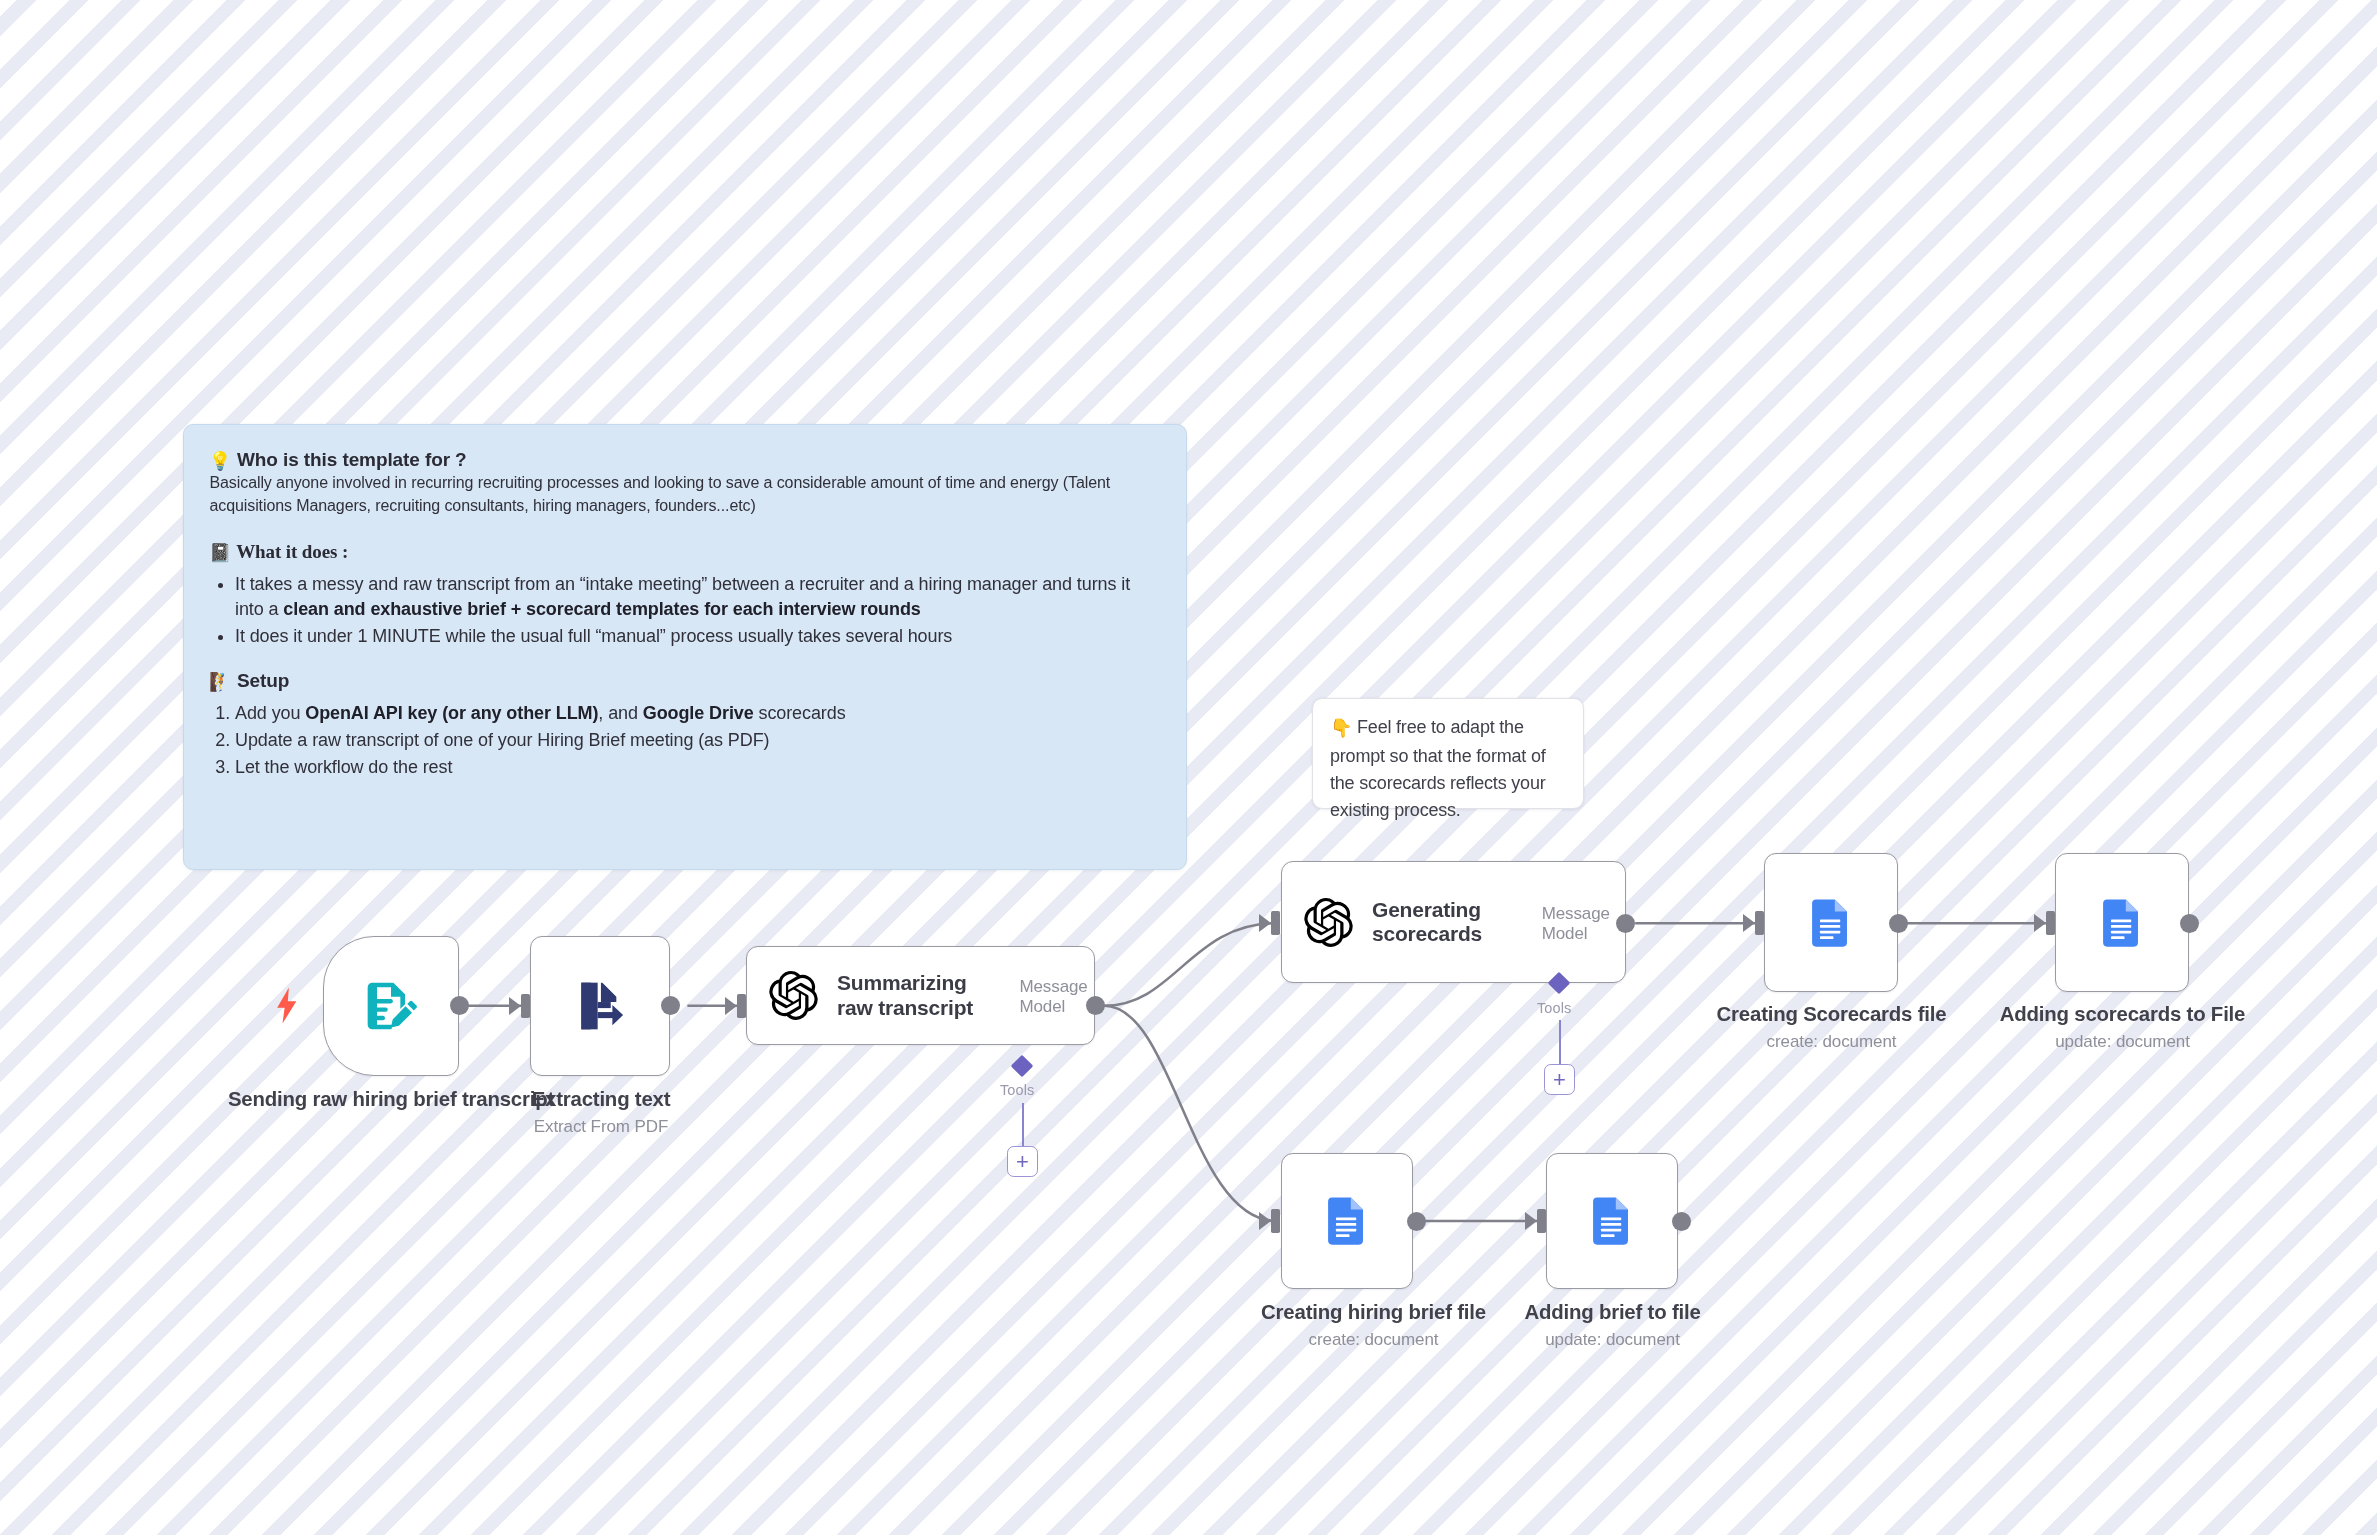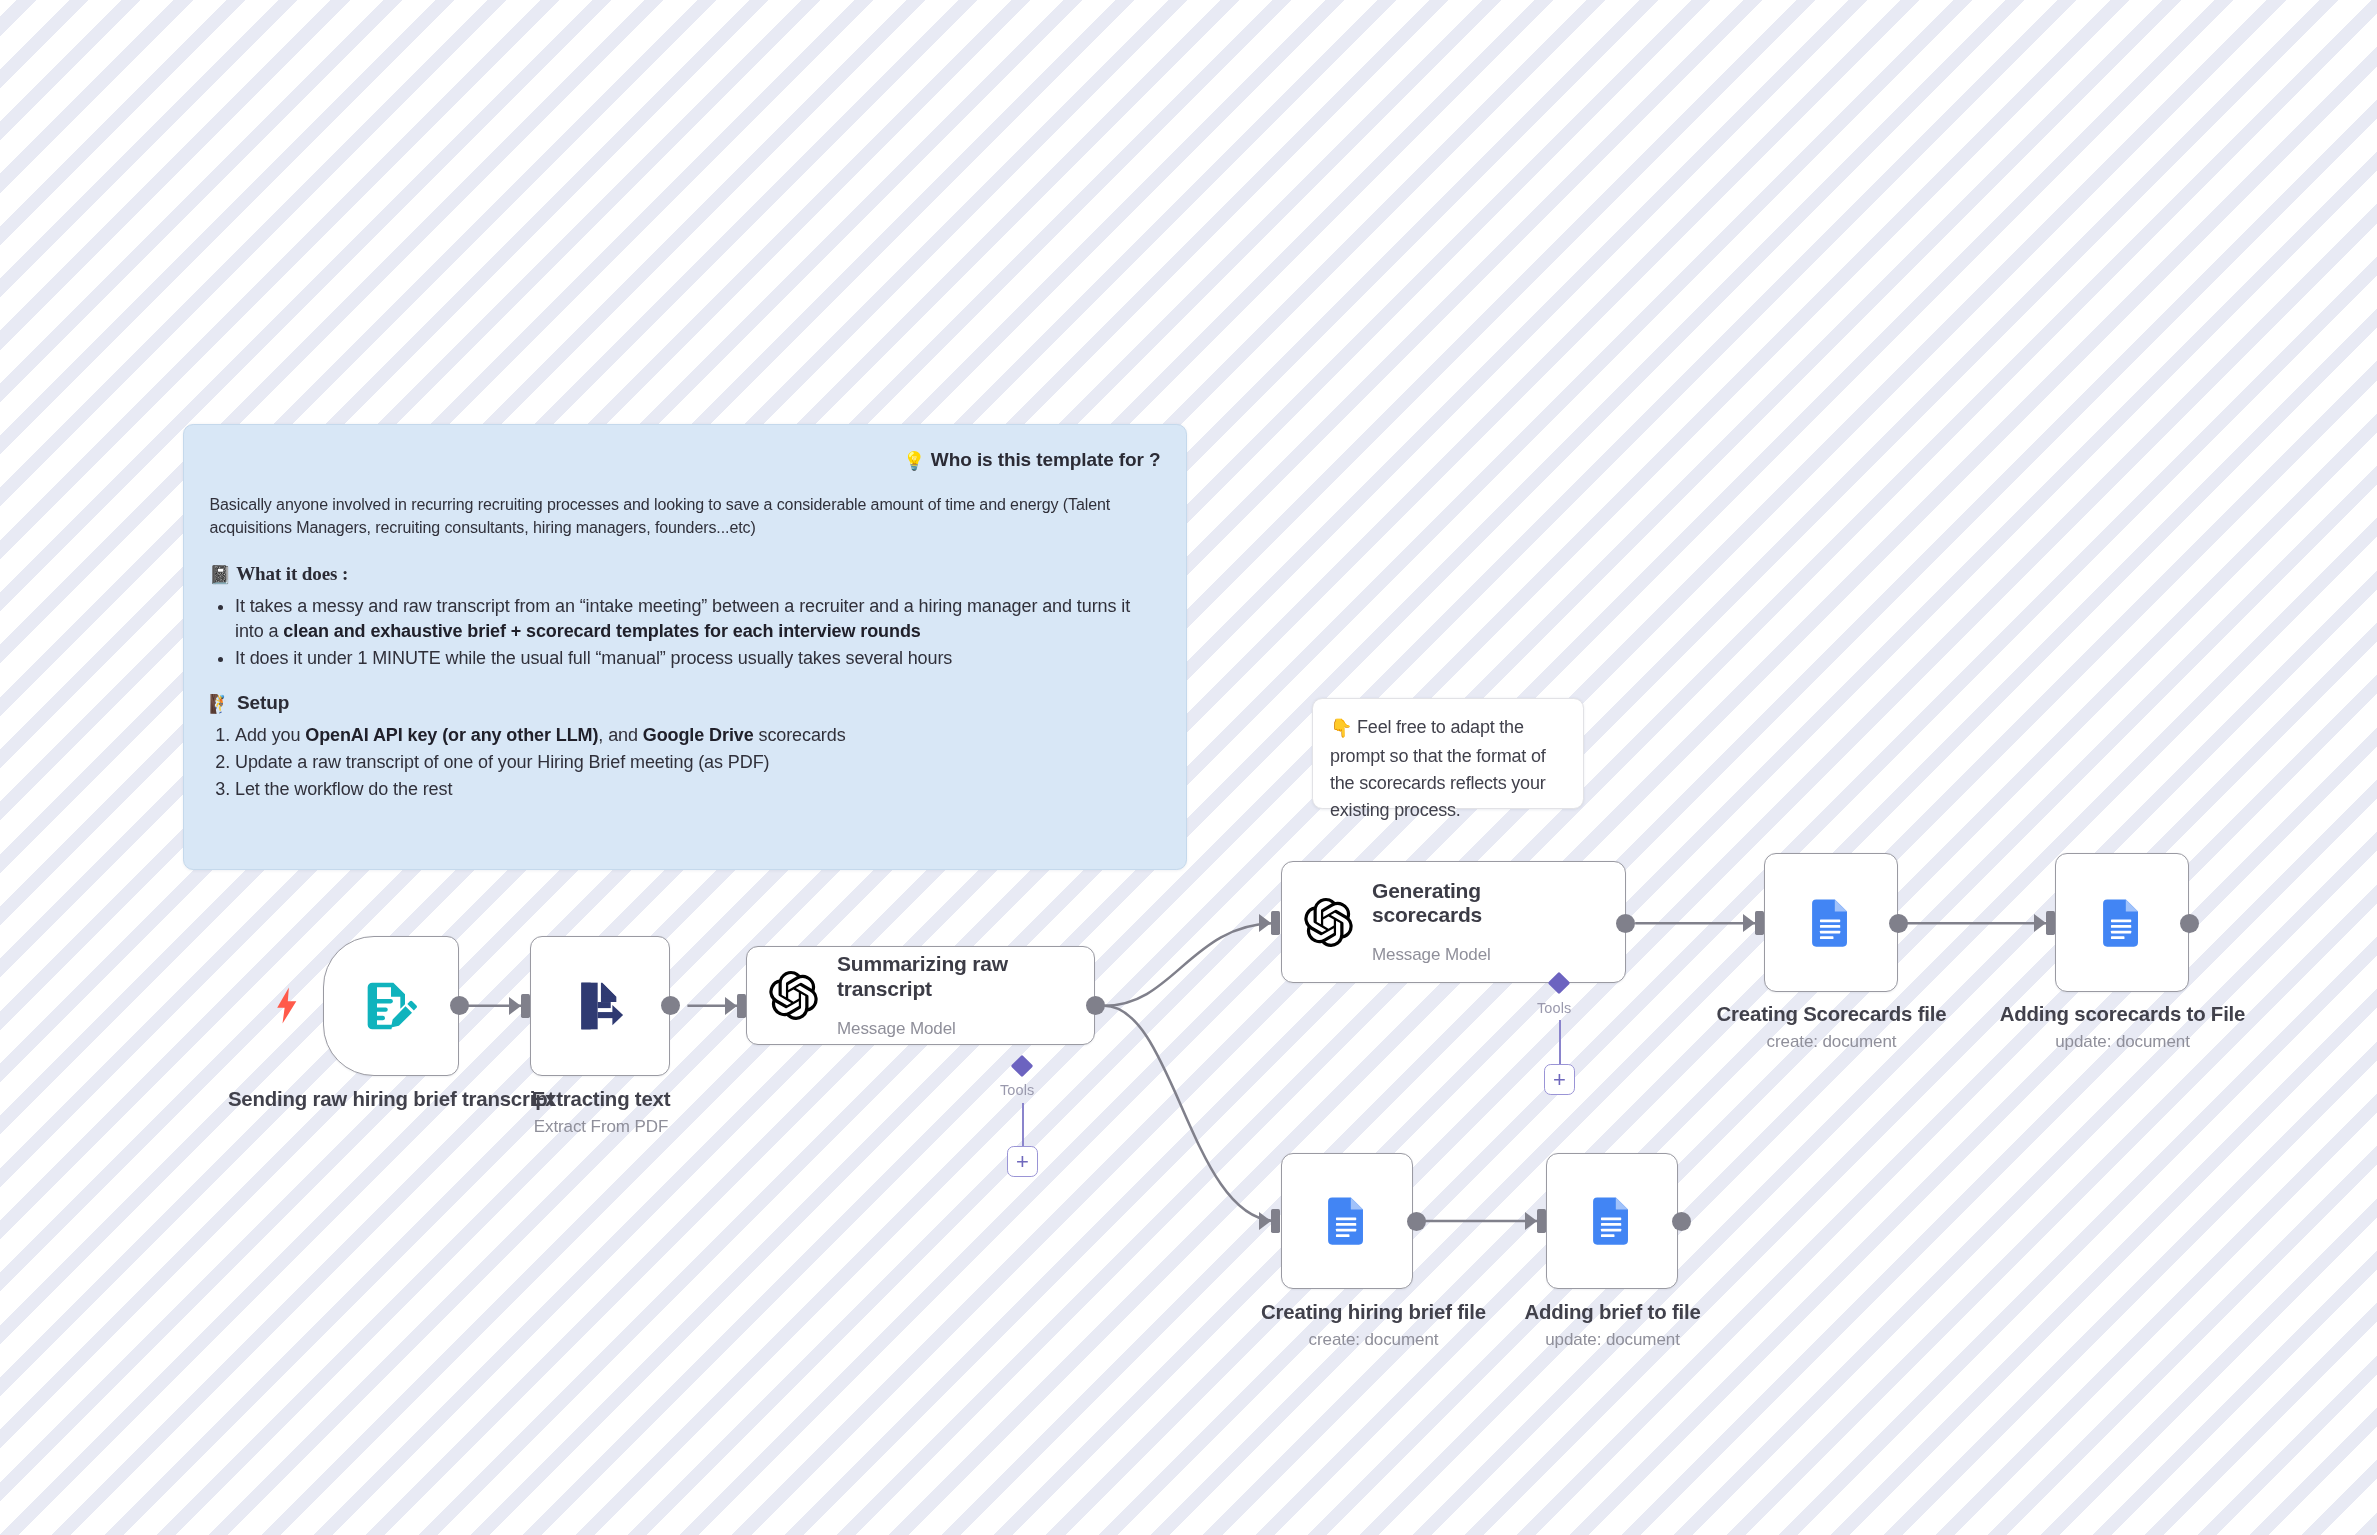--- a/index.html
+++ b/index.html
@@ -103,21 +103,20 @@
     gap: 19px;
   }
   .node-icon {
     display: flex;
     align-items: center;
     justify-content: center;
     flex: none;
   }
   .node-inner-text {
     display: flex;
-    flex-direction: column;
     justify-content: center;
     gap: 12px;
   }
   .node-title-in {
     font-size: 21px;
     font-weight: bold;
     color: #3c3c46;
     line-height: 1.16;
     letter-spacing: -0.2px;
     max-width: 196px;
@@ -238,21 +237,21 @@
 
     <path d="M 1922 1085 L 2068 1085" stroke="#80808b" stroke-width="3" fill="none"></path>
 
     <path d="M 2240 1085 L 2410 1085" stroke="#80808b" stroke-width="3" fill="none"></path>
 
     <path d="M 1674 1435 L 1812 1435" stroke="#80808b" stroke-width="3" fill="none"></path>
   </svg>
 
   <div class="sticky sticky-blue" style="left:183px; top:424px; width:1004px; height:446px; padding:24px 25.5px;">
 
-    <div class="note-h" style="margin-bottom:22px;text-align:right;">
+    <div class="note-h" style="margin-bottom:0;">
       <span class="emoji">💡</span>
       <span>Who is this template for ?</span>
     </div>
 
     <div class="note-p" style="margin-bottom:24px; max-width:953px;">Basically anyone involved in recurring recruiting processes and looking to save a considerable amount of time and energy (Talent acquisitions Managers, recruiting consultants, hiring managers, founders...etc)</div>
 
     <div class="note-h" style="margin-bottom:8px;font-family:Liberation Serif, serif;">
       <span class="emoji">📓</span>
       <span>What it does :</span>
     </div>

